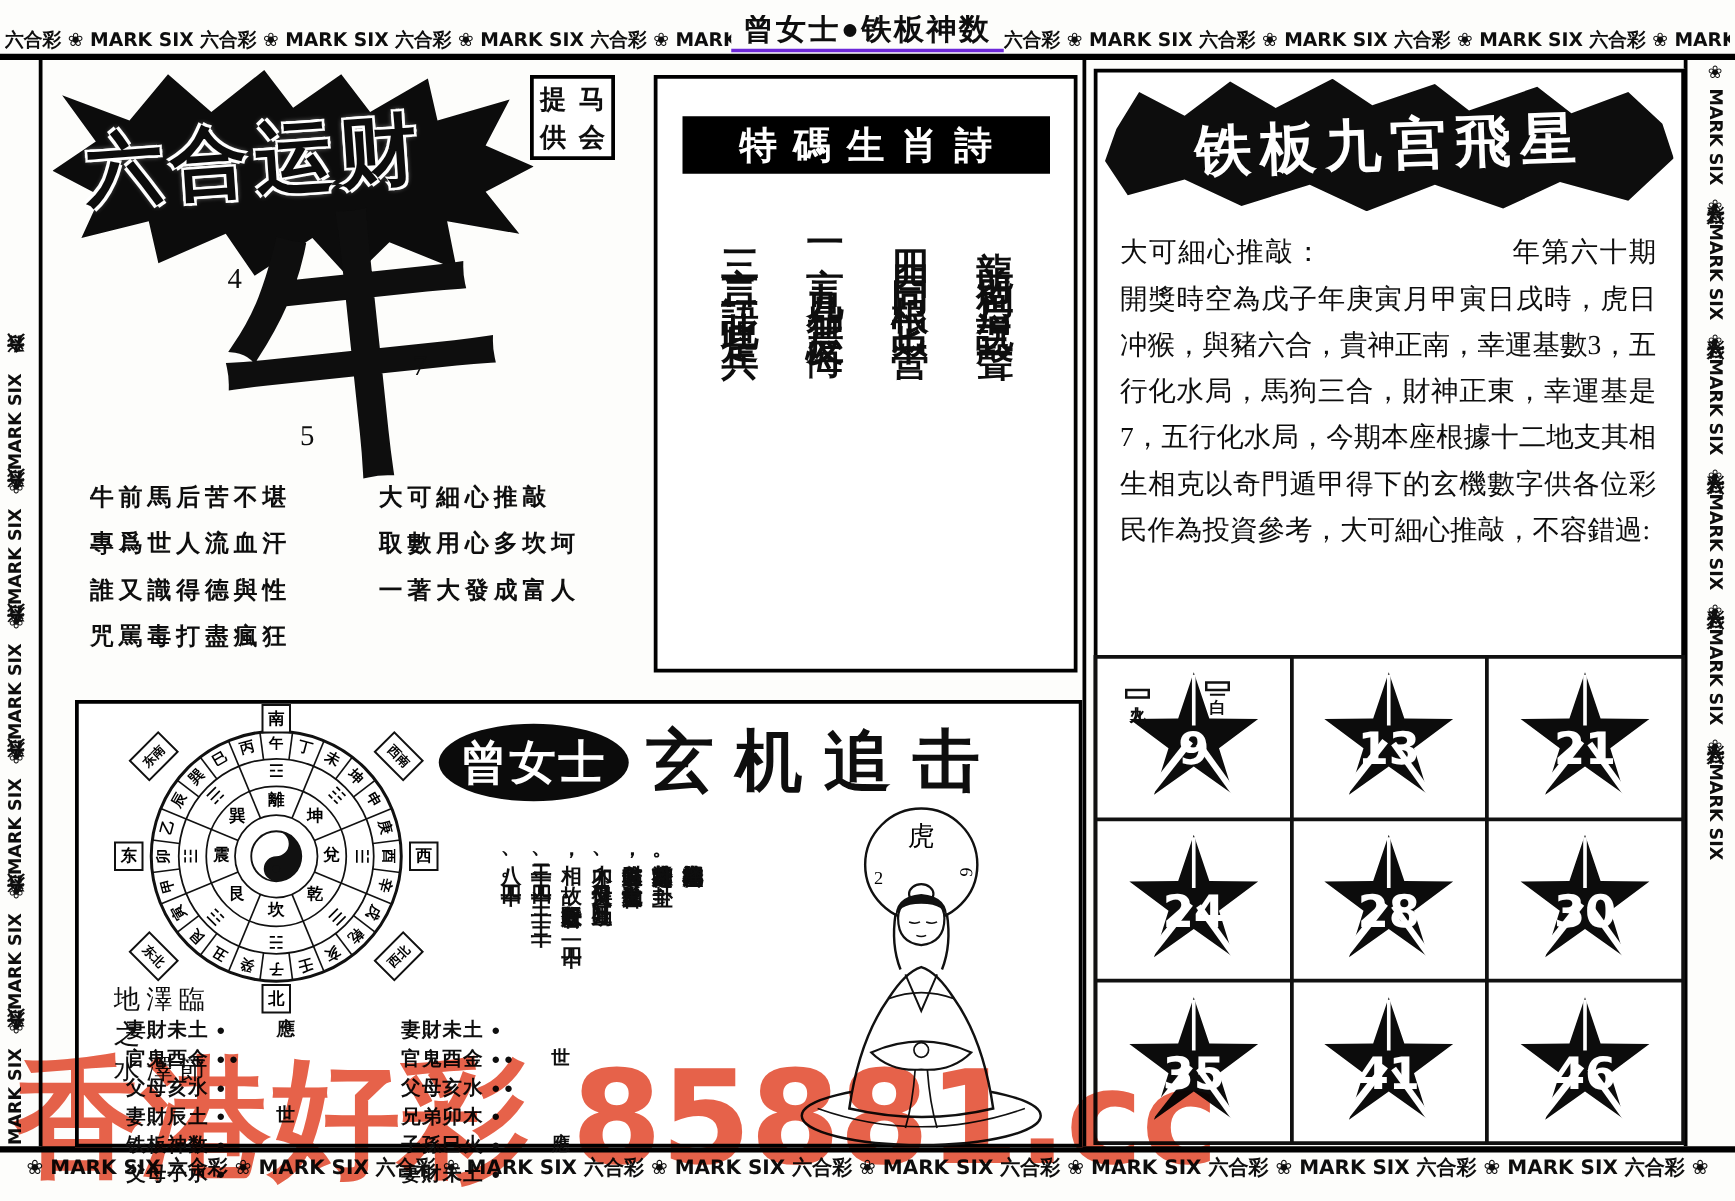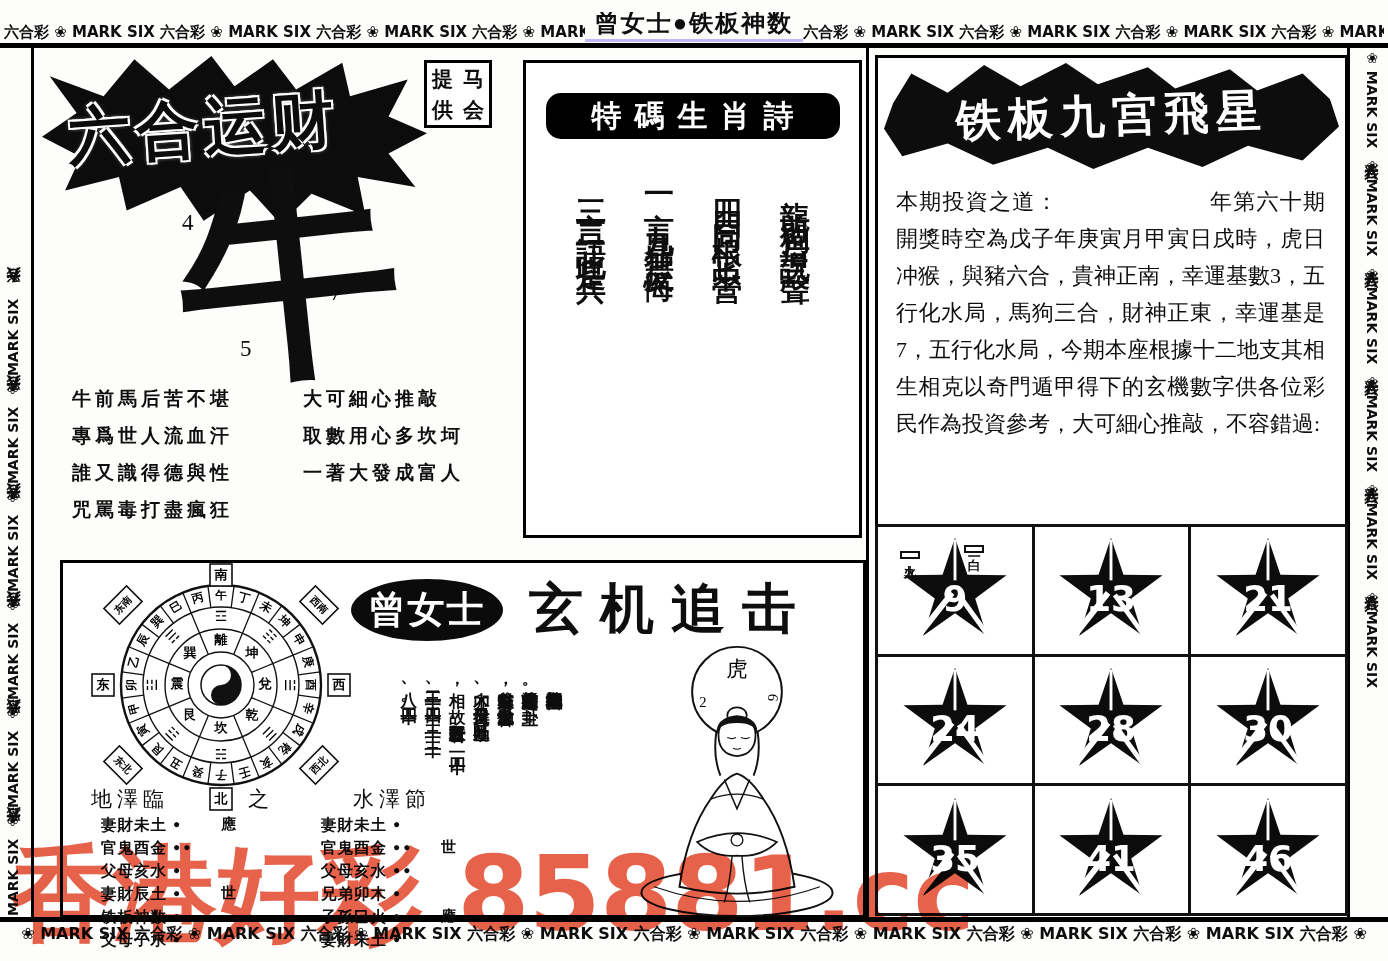--- a/index.html
+++ b/index.html
@@ -5,21 +5,21 @@
   html,body{margin:0;padding:0;background:#888;}
   #page{position:relative;width:1388px;height:961px;background:#fdfdfb;overflow:hidden;
         font-family:"Liberation Serif","DejaVu Serif",serif;color:#0e0e0e;margin:0 auto;}
   .abs{position:absolute;}
   
   .banner{font-family:"DejaVu Sans","Liberation Sans",sans-serif;font-weight:bold;
           font-size:15px;white-space:nowrap;overflow:hidden;}
   #top-banner{left:4px;top:12px;width:1380px;height:30px;display:flex;align-items:flex-end;}
   #top-banner .side{flex:1;overflow:hidden;white-space:nowrap;}
   #top-banner .side.right{text-align:right;}
-  #top-center-title{font-size:24px;font-weight:bold;padding:0 10px;border-bottom:3px solid #c4b5fd;
+  #top-center-title{font-size:24px;font-weight:bold;padding:0 10px;border-bottom:3px solid #6d28d9;
                     font-family:Liberation Mono, monospace;letter-spacing:2px;}
   .hrule{background:#000;left:0;width:1388px;height:5px;}
   #rule-top{top:43px;} #rule-bottom{top:917px;}
   .vrule{background:#000;top:48px;height:869px;width:3px;}
   #vr-left{left:31px;} #vr-right{left:1347px;} #vr-mid{left:866px;}
   .vstrip{top:50px;width:26px;height:866px;font-family:"DejaVu Sans",sans-serif;font-weight:bold;
           font-size:14px;white-space:nowrap;overflow:hidden;writing-mode:vertical-rl;}
   #left-strip{left:4px;transform:rotate(180deg);}
   #right-strip{left:1355px;}
   #bottom-banner{left:0;top:924px;width:1388px;height:30px;text-align:center;font-size:16px;}
@@ -36,21 +36,21 @@
           transform:rotate(-6deg);font-family:"Liberation Serif",serif;}
   .small-num{font-size:23px;font-family:"Liberation Serif",serif;}
   #num-top{left:182px;top:210px;} #num-right{left:330px;top:280px;} #num-bottom{left:240px;top:336px;}
   .poem-col{top:380px;line-height:37px;font-size:19px;font-weight:bold;letter-spacing:4px;}
   #poem-col1{left:72px;} #poem-col2{left:303px;}
   #poem-footer{left:152px;top:518px;font-size:27px;letter-spacing:7px;}
   
   #mid-box{left:523px;top:60px;width:339px;height:478px;border:3px solid #000;box-sizing:border-box;background:#fff;}
   #shi-header{margin:30px auto 0;width:294px;height:46px;background:#000;color:#fff;
               display:flex;align-items:center;justify-content:center;font-size:30px;
-              font-weight:bold;letter-spacing:13px;padding-left:13px;box-sizing:border-box;border-radius:15px;}
+              font-weight:bold;letter-spacing:13px;padding-left:13px;box-sizing:border-box;}
   #shi-cols{margin-top:38px;height:360px;display:flex;flex-direction:row-reverse;
             justify-content:center;gap:27px;}
   #shi-cols div{writing-mode:vertical-rl;text-orientation:upright;font-size:30px;
                 font-weight:bold;letter-spacing:12px;}
   
   #right-box{left:875px;top:55px;width:473px;height:861px;border:3px solid #000;box-sizing:border-box;background:#fff;}
   #tieban-header{margin:5px 6px 0;height:106px;background:#0d0d0d;display:flex;align-items:center;
                  justify-content:center;
                  clip-path:polygon(2% 38%,6% 10%,14% 28%,22% 2%,30% 22%,40% 0%,47% 20%,58% 4%,64% 24%,76% 6%,82% 26%,92% 10%,98% 34%,100% 60%,92% 92%,80% 78%,70% 98%,58% 80%,46% 100%,36% 80%,24% 96%,14% 76%,4% 88%,0% 62%);}
   #tieban-header span{color:#fff;font-size:45px;font-weight:bold;letter-spacing:7px;transform:rotate(-2deg);}
@@ -62,26 +62,26 @@
   .cell{background:#fff;position:relative;display:flex;align-items:center;justify-content:center;}
   .cell svg{width:118px;height:116px;}
   .star-num{font-family:"DejaVu Sans","Liberation Sans",sans-serif;font-weight:bold;font-size:37px;fill:#fff;text-anchor:middle;}
   .tag{position:absolute;background:#fff;border:2px solid #111;font-size:13px;font-weight:bold;
        writing-mode:vertical-rl;text-orientation:upright;line-height:1.05;padding:2px 1px;}
   .tag-left{left:22px;top:24px;} .tag-right{left:86px;top:18px;}
   
   #bottom-box{left:60px;top:560px;width:806px;height:358px;border:3px solid #000;box-sizing:border-box;background:#fff;}
   #wheel{position:absolute;left:8px;top:0px;width:300px;height:250px;}
   #wheel text{font-family:"Liberation Serif",serif;}
-  #zb-header{position:absolute;left:288px;top:10px;display:flex;align-items:center;gap:26px;}
+  #zb-header{position:absolute;left:288px;top:10px;display:flex;align-items:center;gap:14px;}
   #zb-badge{width:152px;height:62px;background:#0b0b0b;border-radius:50%;color:#fff;display:flex;
             align-items:center;justify-content:center;font-size:37px;font-weight:bold;letter-spacing:2px;}
   #zb-title{font-size:54px;font-weight:bold;letter-spacing:17px;}
   #hex-title{position:absolute;left:28px;top:222px;width:340px;display:flex;justify-content:space-between;
-             font-size:21px;letter-spacing:5px;}
+             font-size:21px;letter-spacing:5px;flex-direction:column;}
   .hx-col{position:absolute;top:250px;line-height:23px;}
   #hx-left{left:38px;} #hx-right{left:258px;}
   .hx-row{display:flex;align-items:center;height:23px;}
   .hx-label{font-size:15.5px;font-weight:bold;letter-spacing:1px;width:72px;}
   .hx-dots{font-size:12px;letter-spacing:3px;width:34px;}
   .hx-marker{font-size:15px;font-weight:bold;margin-left:14px;}
   #vtext{position:absolute;left:332px;top:116px;height:224px;writing-mode:vertical-rl;
          text-orientation:upright;font-size:16.5px;font-weight:bold;line-height:1.35;}
   #vtext div{margin:0 2px;}
   #figure{position:absolute;left:548px;top:78px;width:252px;height:278px;}
@@ -141,21 +141,21 @@
       <div>四四同根它中營</div>
       <div>一言九鼎無反悔</div>
       <div>三言二語此是兵</div>
     </div>
   </div>
 
   <div id="right-box" class="abs">
     <div id="tieban-header">
       <span>铁板九宫飛星</span>
     </div>
-    <p id="invest"><span>本期投資之道：</span><span class="invest-gap"></span><span>年第六十期開獎時空為戊子年庚寅月甲寅日戌時，虎日冲猴，與豬六合，貴神正南，幸運基數3，五行化水局，馬狗三合，財神正東，幸運基是7，五行化水局，今期本座根據十二地支其相生相克以奇門遁甲得下的玄機數字供各位彩民作為投資參考，大可細心推敲，不容錯過:</span></p>
+    <p id="invest"><span>大可細心推敲：</span><span class="invest-gap"></span><span>年第六十期開獎時空為戊子年庚寅月甲寅日戌時，虎日冲猴，與豬六合，貴神正南，幸運基數3，五行化水局，馬狗三合，財神正東，幸運基是7，五行化水局，今期本座根據十二地支其相生相克以奇門遁甲得下的玄機數字供各位彩民作為投資參考，大可細心推敲，不容錯過:</span></p>
 
     <div id="star-grid">
       <div class="cell">
         <svg viewBox="0 0 120 120">
           <polygon points="60,6 72.9,44.2 113.3,44.7 80.9,68.8 92.9,107.3 60,84 27.1,107.3 39.1,68.8 6.7,44.7 47.1,44.2" fill="#0c0c0c"></polygon>
           <line x1="20" y1="110" x2="57" y2="63" stroke="#fff" stroke-width="6"></line>
           <line x1="95" y1="108" x2="64" y2="65" stroke="#fff" stroke-width="5"></line>
           <line x1="60" y1="8" x2="60" y2="50" stroke="#fff" stroke-width="3"></line>
           <text class="star-num" x="60" y="82">9</text>
         </svg>

